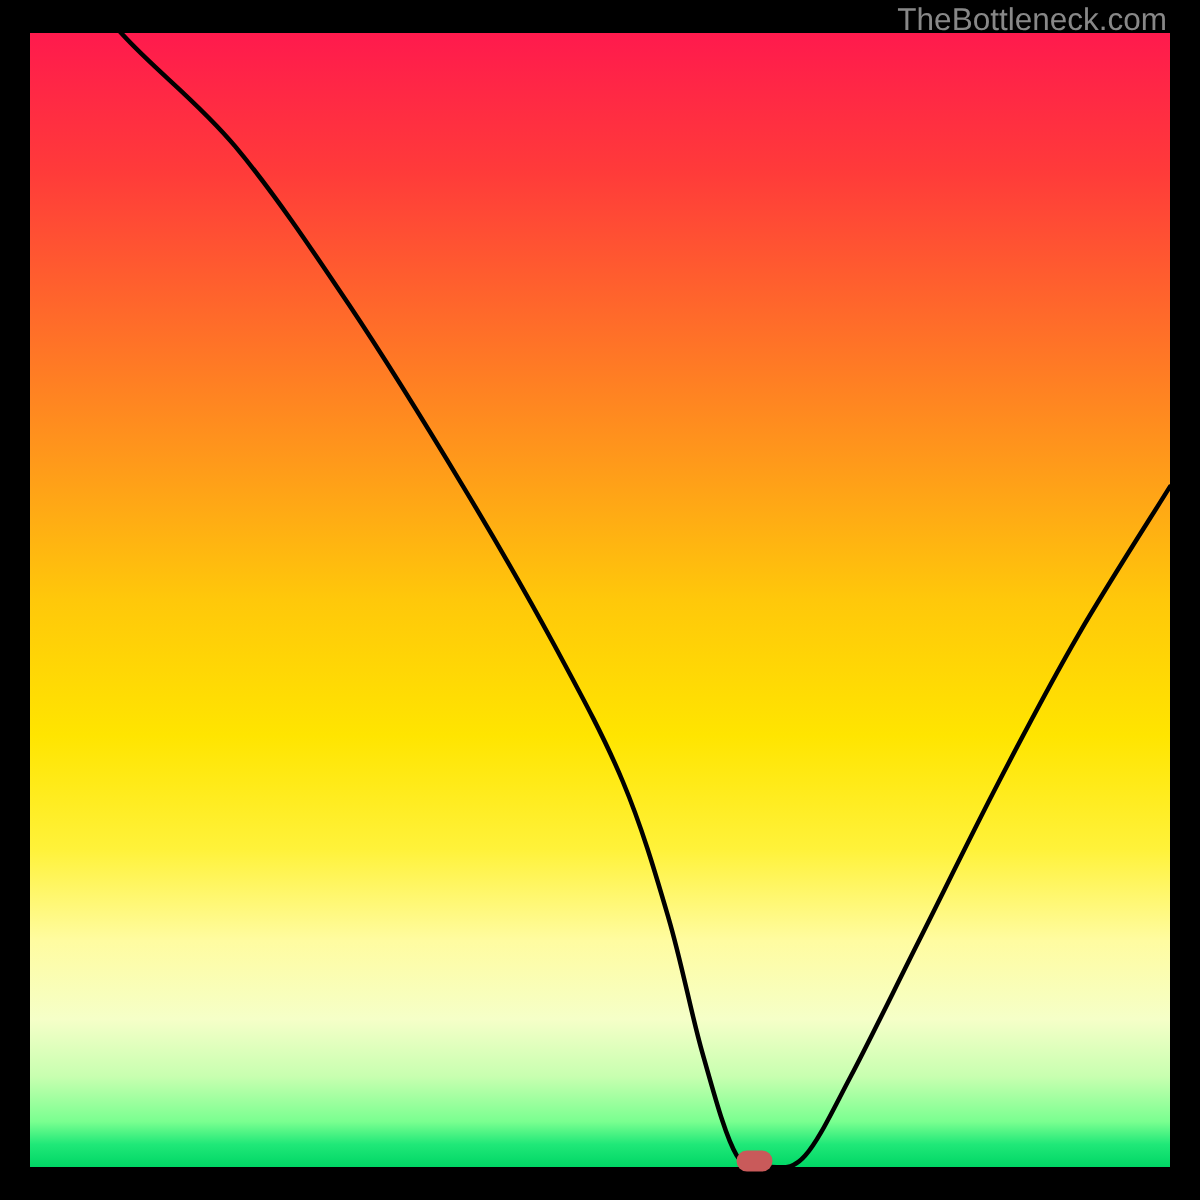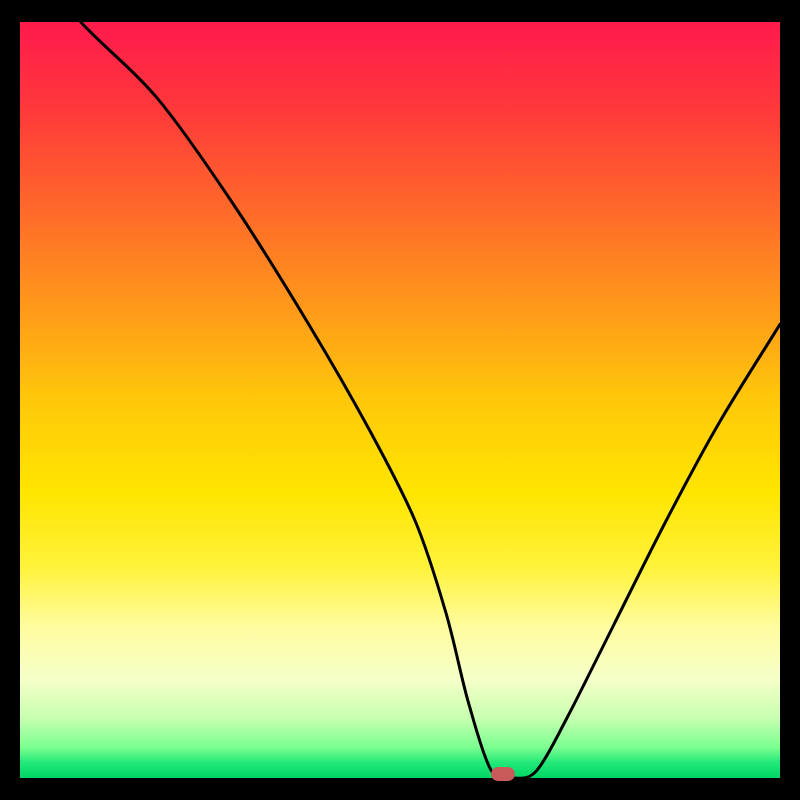--- a/index.html
+++ b/index.html
@@ -61,19 +61,20 @@
     height: 14px;
     background: #c95a5a;
     border-radius: 7px;
     transform: translate(-50%, -50%);
   }
 </style>
 </head>
 <body>
 
 <div class="chart-container">
+  <div class="attribution">TheBottleneck.com</div>
   <div class="plot-area">
     <svg class="curve" viewBox="0 0 760 756" preserveAspectRatio="none">
       <path id="curve-path" fill="none" stroke="#000" stroke-width="3" stroke-linecap="round" stroke-linejoin="round" d="M 0.0 -75.6 C 10.1 -63.0, 38.0 -25.2, 60.8 0.0 C 83.6 25.2, 111.5 45.4, 136.8 75.6 C 162.1 105.8, 187.5 143.6, 212.8 181.4 C 238.1 219.2, 266.0 264.6, 288.8 302.4 C 311.6 340.2, 331.9 375.5, 349.6 408.2 C 367.3 441.0, 382.5 468.7, 395.2 499.0 C 407.9 529.2, 416.7 559.4, 425.6 589.7 C 434.5 619.9, 440.8 653.9, 448.4 680.4 C 456.0 706.9, 463.6 735.8, 471.2 748.4 C 478.8 761.0, 486.4 756.0, 494.0 756.0 C 501.6 756.0, 507.9 758.5, 516.8 748.4 C 525.7 738.4, 534.5 719.5, 547.2 695.5 C 559.9 671.6, 576.3 637.6, 592.8 604.8 C 609.3 572.0, 628.3 533.0, 646.0 499.0 C 663.7 464.9, 680.2 433.4, 699.2 400.7 C 718.2 367.9, 749.9 318.8, 760.0 302.4"></path>
     </svg>
     <div class="marker" id="marker" style="left: 482.6px; top: 752.22px;"></div>
   </div>
 </div>
 
 </body></html>

